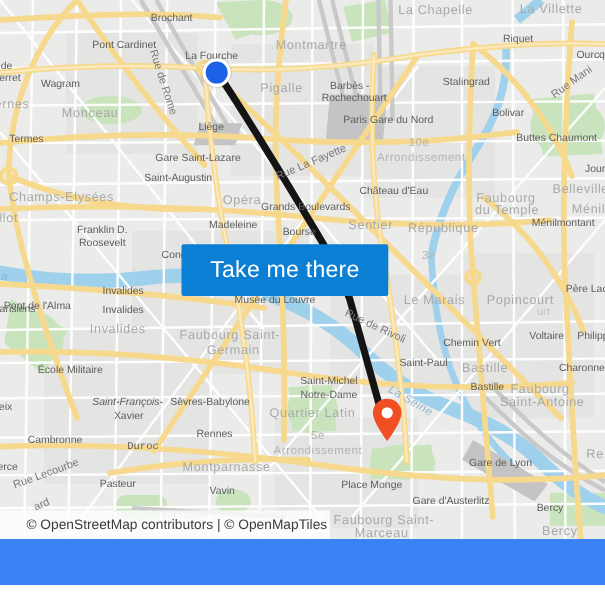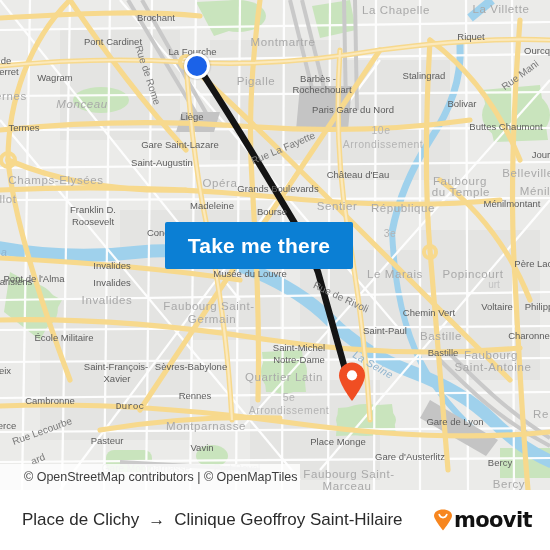--- a/index.html
+++ b/index.html
@@ -314,21 +314,21 @@
         <div class="maplabel poi" style="left: 471px; top: 36px;">Riquet</div>
         <div class="maplabel poi" style="left: 6px; top: 60px;">de</div>
         <div class="maplabel poi" style="left: 9px; top: 71px;">erret</div>
         <div class="maplabel poi" style="left: 55px; top: 77px;">Wagram</div>
         <div class="maplabel area" style="left: 256px; top: 81px;">Pigalle</div>
         <div class="maplabel poi" style="left: 318px; top: 78px;">Barbès -</div>
         <div class="maplabel poi" style="left: 322px; top: 89px;">Rochechouart</div>
         <div class="maplabel poi" style="left: 424px; top: 75px;">Stalingrad</div>
         <div class="maplabel poi" style="left: 537px; top: 50px;">Ourcq</div>
         <div class="maplabel area" style="left: 11px; top: 96px;">ernes</div>
-        <div class="maplabel area" style="left: 82px; top: 104px; font-style: italic;">Monceau</div>
+        <div class="maplabel area" style="left: 82px; top: 104px;">Monceau</div>
         <div class="maplabel poi" style="left: 192px; top: 116px;">Liège</div>
         <div class="maplabel poi" style="left: 353px; top: 109px;">Paris Gare du Nord</div>
         <div class="maplabel poi" style="left: 462px; top: 103px;">Bolivar</div>
         <div class="maplabel street" style="left: 520px; top: 75px; transform: translate(-50%, -50%) rotate(-36deg);">Rue Mani</div>
         <div class="maplabel poi" style="left: 24px; top: 127px;">Termes</div>
         <div class="maplabel poi" style="left: 180px; top: 144px;">Gare Saint-Lazare</div>
         <div class="maplabel street" style="left: 283px; top: 148px; transform: translate(-50%, -50%) rotate(-23deg);">Rue La Fayette</div>
         <div class="maplabel area2" style="left: 381px; top: 130px;">10e</div>
         <div class="maplabel area2" style="left: 383px; top: 144px;">Arrondissement</div>
         <div class="maplabel poi" style="left: 506px; top: 126px;">Buttes Chaumont</div>
@@ -375,21 +375,21 @@
         <div class="maplabel poi" style="left: 299px; top: 347px;">Saint-Michel</div>
         <div class="maplabel poi" style="left: 299px; top: 359px;">Notre-Dame</div>
         <div class="maplabel poi" style="left: 385px; top: 330px;">Saint-Paul</div>
         <div class="maplabel area" style="left: 441px; top: 336px;">Bastille</div>
         <div class="maplabel poi" style="left: 529px; top: 335px;">Charonne</div>
         <div class="maplabel water" style="left: 373px; top: 365px; transform: translate(-50%, -50%) rotate(30deg);">La Seine</div>
         <div class="maplabel poi" style="left: 443px; top: 352px;">Bastille</div>
         <div class="maplabel area" style="left: 491px; top: 355px;">Faubourg</div>
         <div class="maplabel area" style="left: 493px; top: 367px;">Saint-Antoine</div>
         <div class="maplabel poi" style="left: 5px; top: 370px;">eix</div>
-        <div class="maplabel poi" style="left: 116px; top: 366px;">Saint-François-</div>
+        <div class="maplabel poi" style="left: 116px; top: 366px; font-style: italic;">Saint-François-</div>
         <div class="maplabel poi" style="left: 117px; top: 378px;">Xavier</div>
         <div class="maplabel poi" style="left: 191px; top: 366px;">Sèvres-Babylone</div>
         <div class="maplabel area" style="left: 284px; top: 377px;">Quartier Latin</div>
         <div class="maplabel poi" style="left: 195px; top: 395px;">Rennes</div>
         <div class="maplabel area2" style="left: 289px; top: 397px;">5e</div>
         <div class="maplabel area2" style="left: 289px; top: 410px;">Arrondissement</div>
         <div class="maplabel poi" style="left: 50px; top: 400px;">Cambronne</div>
         <div class="maplabel poi" style="left: 130px; top: 406px; font-family: Liberation Mono, monospace;">Duroc</div>
         <div class="maplabel poi" style="left: 455px; top: 421px;">Gare de Lyon</div>
         <div class="maplabel area" style="left: 541px; top: 414px;">Re</div>
@@ -412,40 +412,23 @@
     <div id="origin-marker" style="left: 184px; top: 53px; background: rgb(27, 98, 232);"></div>
 
     <div id="dest-marker" style="left: 337px; top: 362px;">
       <svg width="30" height="40" viewBox="0 0 30 40">
         <path d="M15 39 C15 39 28 22 28 13.5 C28 6 22.2 0.5 15 0.5
                  C7.8 0.5 2 6 2 13.5 C2 22 15 39 15 39 Z" fill="#f04e23"></path>
         <circle cx="15" cy="13.3" r="5.1" fill="#ffffff"></circle>
       </svg>
     </div>
 
-    <button id="cta-button" style="background: rgb(11, 127, 212); font-weight: bold;">
+    <button id="cta-button" style="background: rgb(11, 127, 212);">
       <span>Take me there</span>
     </button>
 
     <div id="attribution">
       <div id="attribution-bg"></div>
       <div id="attribution-text">© OpenStreetMap contributors | © OpenMapTiles</div>
     </div>
   </div>
 
-  <div id="footer">
-    <div id="footer-route">
-      <span>Place de Clichy</span>
-      <span id="footer-arrow">→</span>
-      <span>Clinique Geoffroy Saint-Hilaire</span>
-    </div>
-    <div id="brand-logo">
-      <span style="display:flex;">
-        <svg width="20" height="22" viewBox="0 0 20 22" aria-hidden="true">
-          <path d="M10 21.5 C10 21.5 19 10.5 19 6.8 C19 2.8 15 0.4 10 0.4
-                   C5 0.4 1 2.8 1 6.8 C1 10.5 10 21.5 10 21.5 Z" fill="#f7861f"></path>
-          <path d="M6.2 5.6 C6.2 5.6 7.2 8.6 10 8.6 C12.8 8.6 13.8 5.6 13.8 5.6" stroke="#ffffff" stroke-width="1.7" fill="none" stroke-linecap="round"></path>
-        </svg>
-      </span>
-      <span id="brand-wordmark">moovit</span>
-    </div>
-  </div>
 </div>
 
 </body></html>

